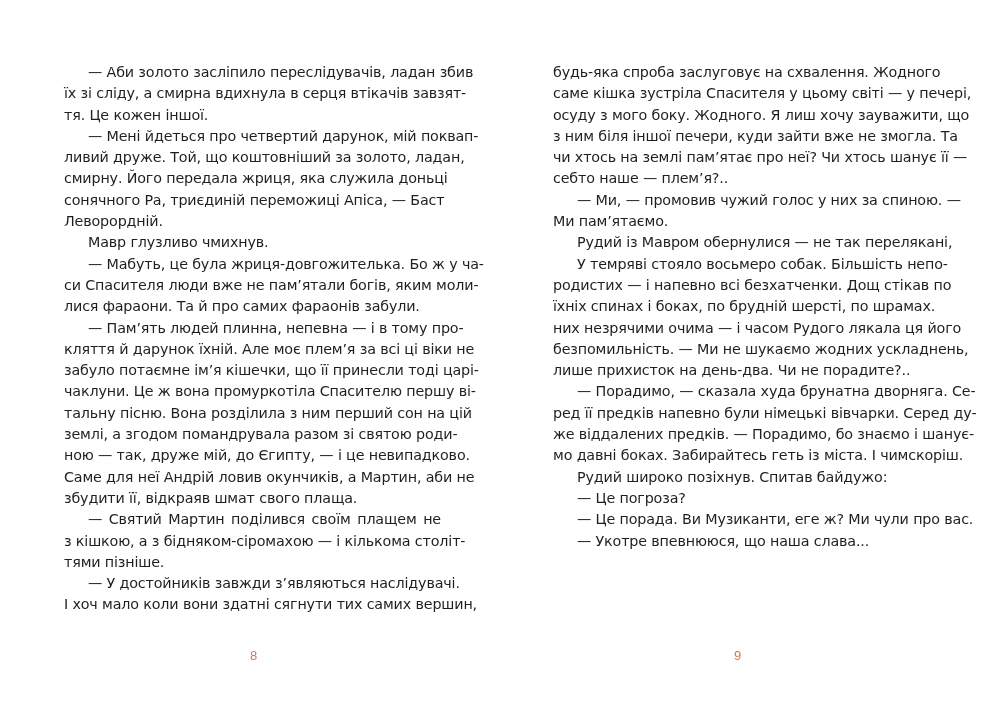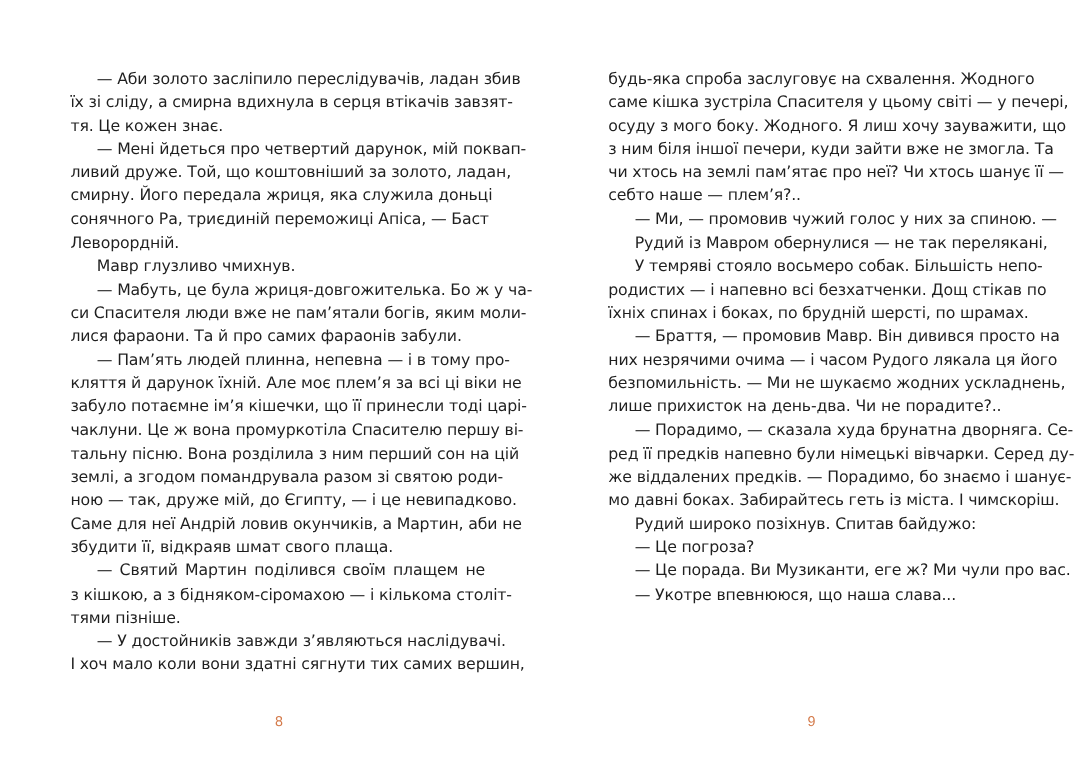--- a/index.html
+++ b/index.html
@@ -23,21 +23,21 @@
   .right .folio { left: 238px; }
 </style>
 </head>
 <body>
 
 <div class="spread">
   <div class="page left">
     <div class="text" id="left-text">
         <span class="line indent">— Аби золото засліпило переслідувачів, ладан збив</span>
         <span class="line">їх зі сліду, а смирна вдихнула в серця втікачів завзят-</span>
-        <span class="line last">тя. Це кожен знає.</span>
+        <span class="line last">тя. Це кожен іншої.</span>
         <span class="line indent">— Мені йдеться про четвертий дарунок, мій поквап-</span>
         <span class="line">ливий друже. Той, що коштовніший за золото, ладан,</span>
         <span class="line">смирну. Його передала жриця, яка служила доньці</span>
         <span class="line">сонячного Ра, триєдиній переможиці Апіса, — Баст</span>
         <span class="line last">Леворордній.</span>
         <span class="line indent last">Мавр глузливо чмихнув.</span>
         <span class="line indent">— Мабуть, це була жриця-довгожителька. Бо ж у ча-</span>
         <span class="line">си Спасителя люди вже не пам’ятали богів, яким моли-</span>
         <span class="line last">лися фараони. Та й про самих фараонів забули.</span>
         <span class="line indent">— Пам’ять людей плинна, непевна — і в тому про-</span>
@@ -59,25 +59,25 @@
   </div>
   <div class="page right">
     <div class="text" id="right-text">
         <span class="line">будь-яка спроба заслуговує на схвалення. Жодного</span>
         <span class="line">саме кішка зустріла Спасителя у цьому світі — у печері,</span>
         <span class="line">осуду з мого боку. Жодного. Я лиш хочу зауважити, що</span>
         <span class="line">з ним біля іншої печери, куди зайти вже не змогла. Та</span>
         <span class="line">чи хтось на землі пам’ятає про неї? Чи хтось шанує її —</span>
         <span class="line last">себто наше — плем’я?..</span>
         <span class="line indent">— Ми, — промовив чужий голос у них за спиною. —</span>
+        <span class="line last">Ми пам’ятаємо.</span>
         <span class="line indent">Рудий із Мавром обернулися — не так перелякані,</span>
         <span class="line indent">У темряві стояло восьмеро собак. Більшість непо-</span>
         <span class="line">родистих — і напевно всі безхатченки. Дощ стікав по</span>
         <span class="line last">їхніх спинах і боках, по брудній шерсті, по шрамах.</span>
-        <span class="line indent">— Браття, — промовив Мавр. Він дивився просто на</span>
         <span class="line">них незрячими очима — і часом Рудого лякала ця його</span>
         <span class="line">безпомильність. — Ми не шукаємо жодних ускладнень,</span>
         <span class="line last">лише прихисток на день-два. Чи не порадите?..</span>
         <span class="line indent">— Порадимо, — сказала худа брунатна дворняга. Се-</span>
         <span class="line">ред її предків напевно були німецькі вівчарки. Серед ду-</span>
         <span class="line">же віддалених предків. — Порадимо, бо знаємо і шанує-</span>
         <span class="line last">мо давні боках. Забирайтесь геть із міста. І чимскоріш.</span>
         <span class="line indent last">Рудий широко позіхнув. Спитав байдужо:</span>
         <span class="line indent last">— Це погроза?</span>
         <span class="line indent last">— Це порада. Ви Музиканти, еге ж? Ми чули про вас.</span>

